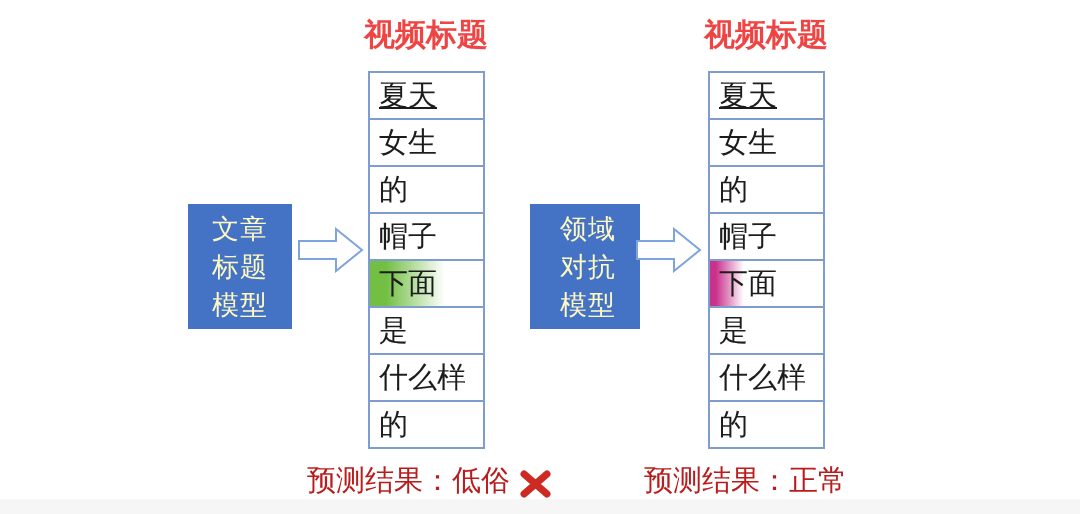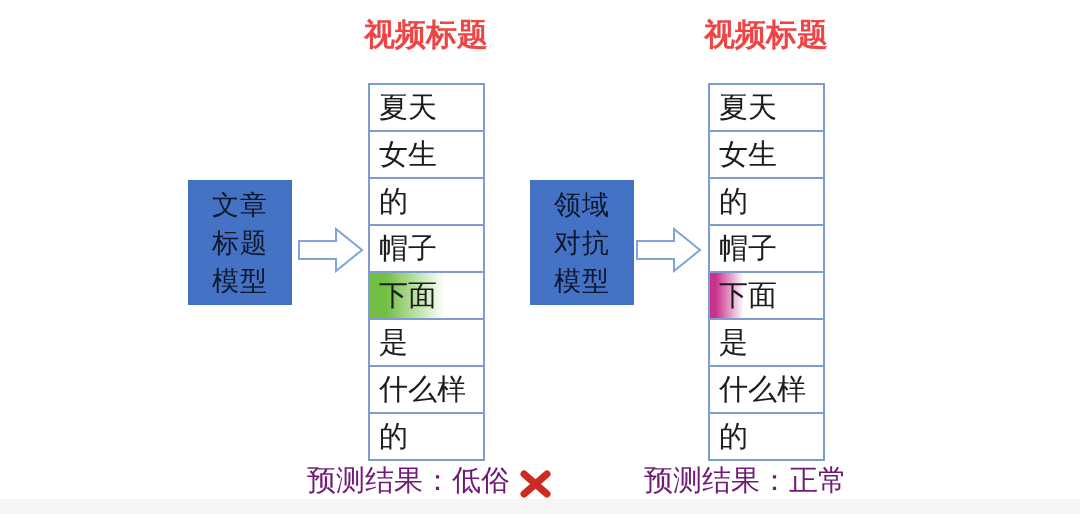--- a/index.html
+++ b/index.html
@@ -8,35 +8,35 @@
     width: 1080px;
     height: 514px;
     background: #ffffff;
     overflow: hidden;
     font-family: "DejaVu Sans", "Liberation Sans", sans-serif;
   }
 
   
   .model-box {
     position: absolute;
-    top: 180px;
+    top: 204px;
     width: 104px;
     height: 125px;
     background: var(--accent-blue, #4472C4);
-    color: #0f172a;
+    color: #fef9c3;
     display: flex;
     flex-direction: column;
     justify-content: center;
     align-items: center;
     font-size: 27px;
     line-height: 38px;
     letter-spacing: 1px;
   }
   .box-1 { left: 188px; }
-  .box-2 { left: 530px; }
+  .box-2 { left: 530px; padding-left: 6px; }
 
   
   .arrow { position: absolute; top: 227px; width: 66px; height: 46px; }
   .arrow-1 { left: 298px; }
   .arrow-2 { left: 636px; }
   .arrow-shape {
     fill: #ffffff;
     stroke: var(--arrow-border, #7FA3DC);
     stroke-width: 2;
     stroke-linejoin: miter;
@@ -65,21 +65,21 @@
     height: 49px;
     margin-top: -2px;
     border: 2px solid var(--cell-border, #7E9CD0);
     background: #ffffff;
     font-size: 29px;
     line-height: 44px;
     padding-left: 9px;
     color: var(--text-black, #1C1C1C);
     white-space: nowrap;
   }
-  .cell:first-child { margin-top: 16px; }
+  .cell:first-child { margin-top: 4px; text-decoration: underline; }
   .hl-green {
     background: linear-gradient(90deg,
       var(--highlight-green, #72BF44) 0%,
       var(--highlight-green, #72BF44) 14%,
       #ffffff 66%);
   }
   .hl-pink {
     background: linear-gradient(90deg,
       var(--highlight-pink, #C9318C) 0%,
       var(--highlight-pink, #C9318C) 5%,
@@ -91,21 +91,21 @@
     position: absolute;
     top: 461px;
     display: flex;
     align-items: center;
     gap: 9px;
   }
   .result-1 { left: 307px; }
   .result-2 { left: 644px; flex-direction: column; }
   .result-text {
     font-size: 29px;
-    color: #701a75;
+    color: #b91c1c;
     border-bottom: 2px solid #737373;
     padding-bottom: 3px;
     white-space: nowrap;
   }
   .mark-icon { width: 34px; height: 32px; }
   .cross-stroke {
     stroke: var(--cross-red, #CE2A24);
     stroke-width: 7;
     stroke-linecap: round;
     fill: none;

